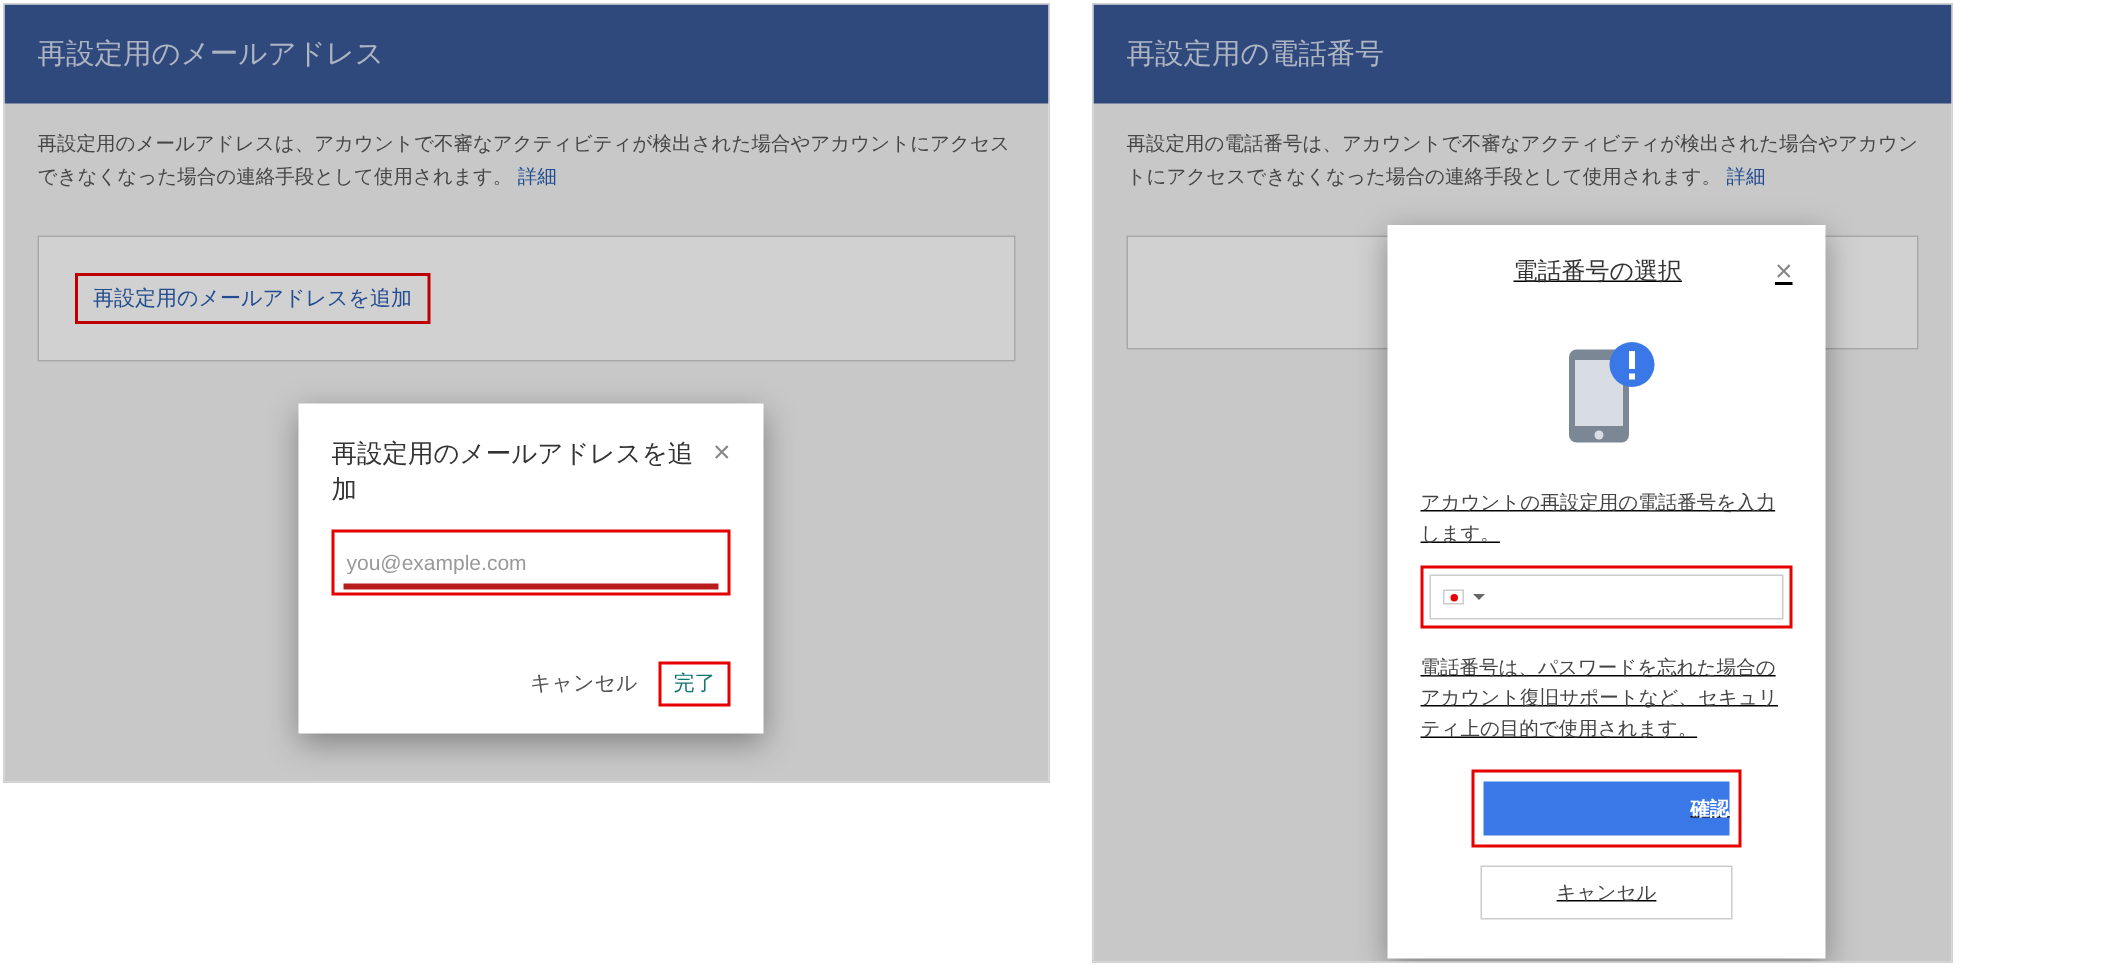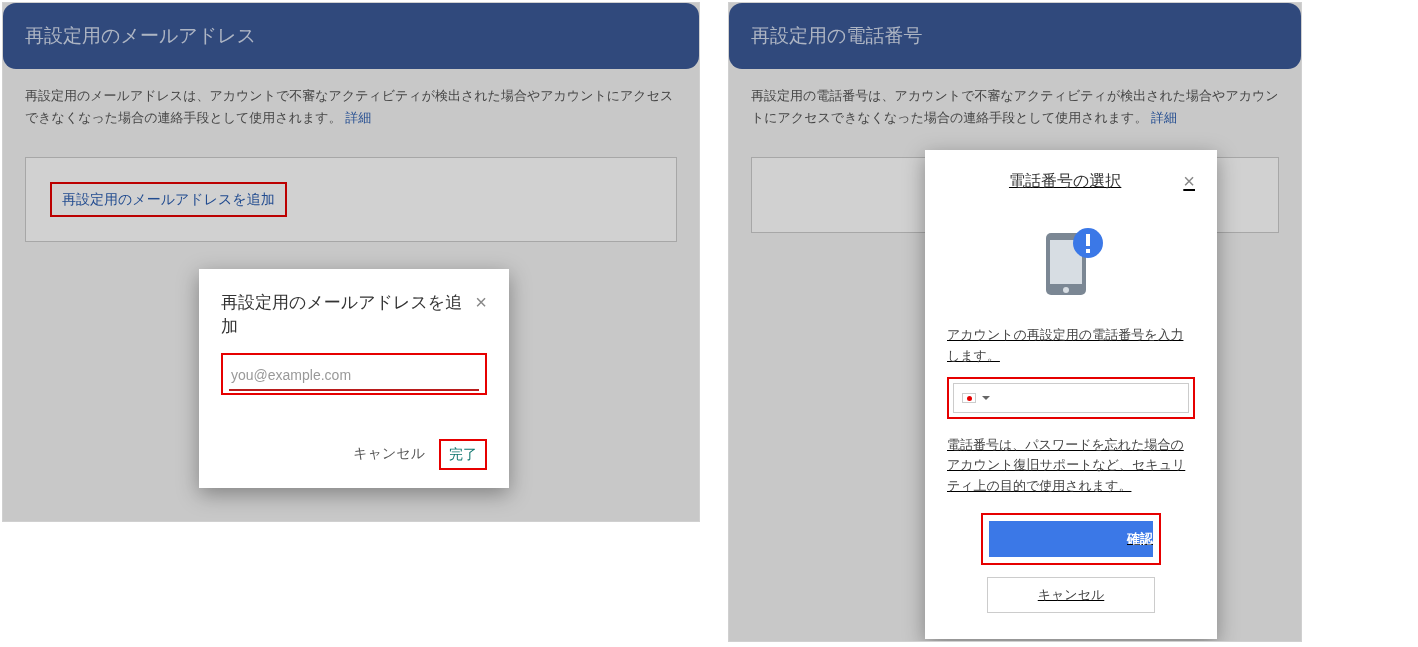--- a/index.html
+++ b/index.html
@@ -26,21 +26,20 @@
   inset: 0;
   background: rgba(0,0,0,0.18);
   z-index: 5;
 }
 
 .header {
   background: #3b5998;
   color: #d4ddee;
   font-size: 19px;
   padding: 20px 22px;
-  border-radius: 13px;
 }
 
 .content {
   padding: 16px 22px;
 }
 .desc {
   font-size: 13px;
   color: #555;
   line-height: 1.7;
 }
@@ -103,21 +102,21 @@
   cursor: pointer;
 }
 .input-wrap {
   border: 2.5px solid #e60000;
   padding: 6px 6px 2px 6px;
   margin-top: 14px;
 }
 .email-input {
   width: 100%;
   border: none;
-  border-bottom: 2px solid #b91c1c;
+  border-bottom: 4px solid #b91c1c;
   font-size: 14px;
   padding: 6px 2px;
   color: #888;
   outline: none;
 }
 .email-input::placeholder { color: #999; }
 .dialog-actions {
   display: flex;
   justify-content: flex-end;
   align-items: center;

